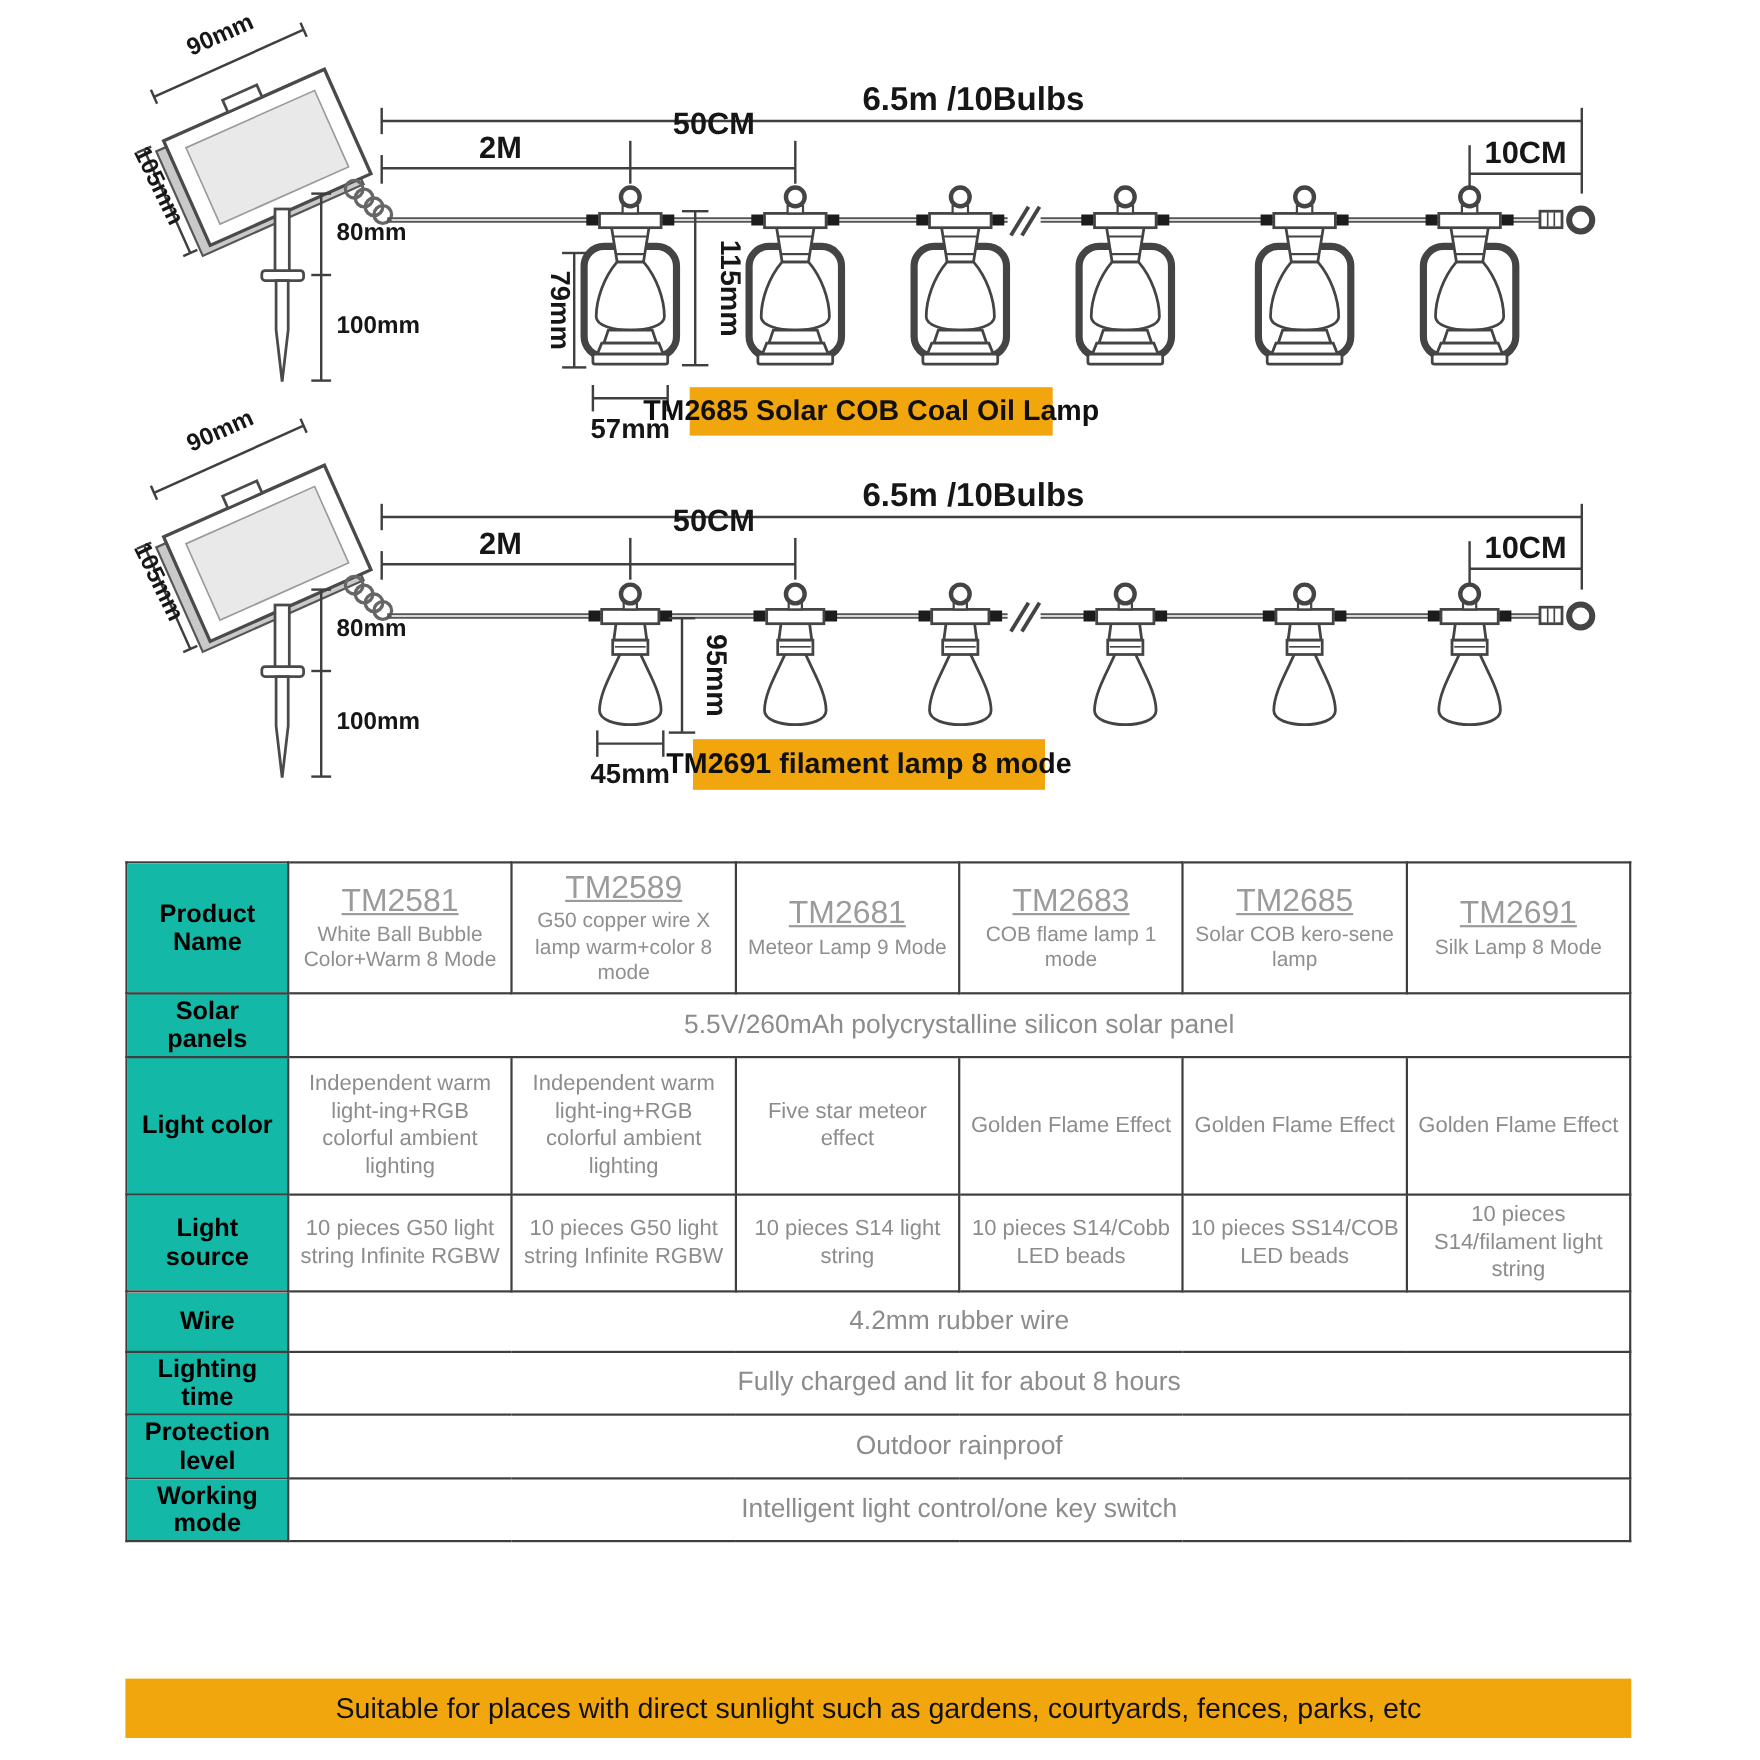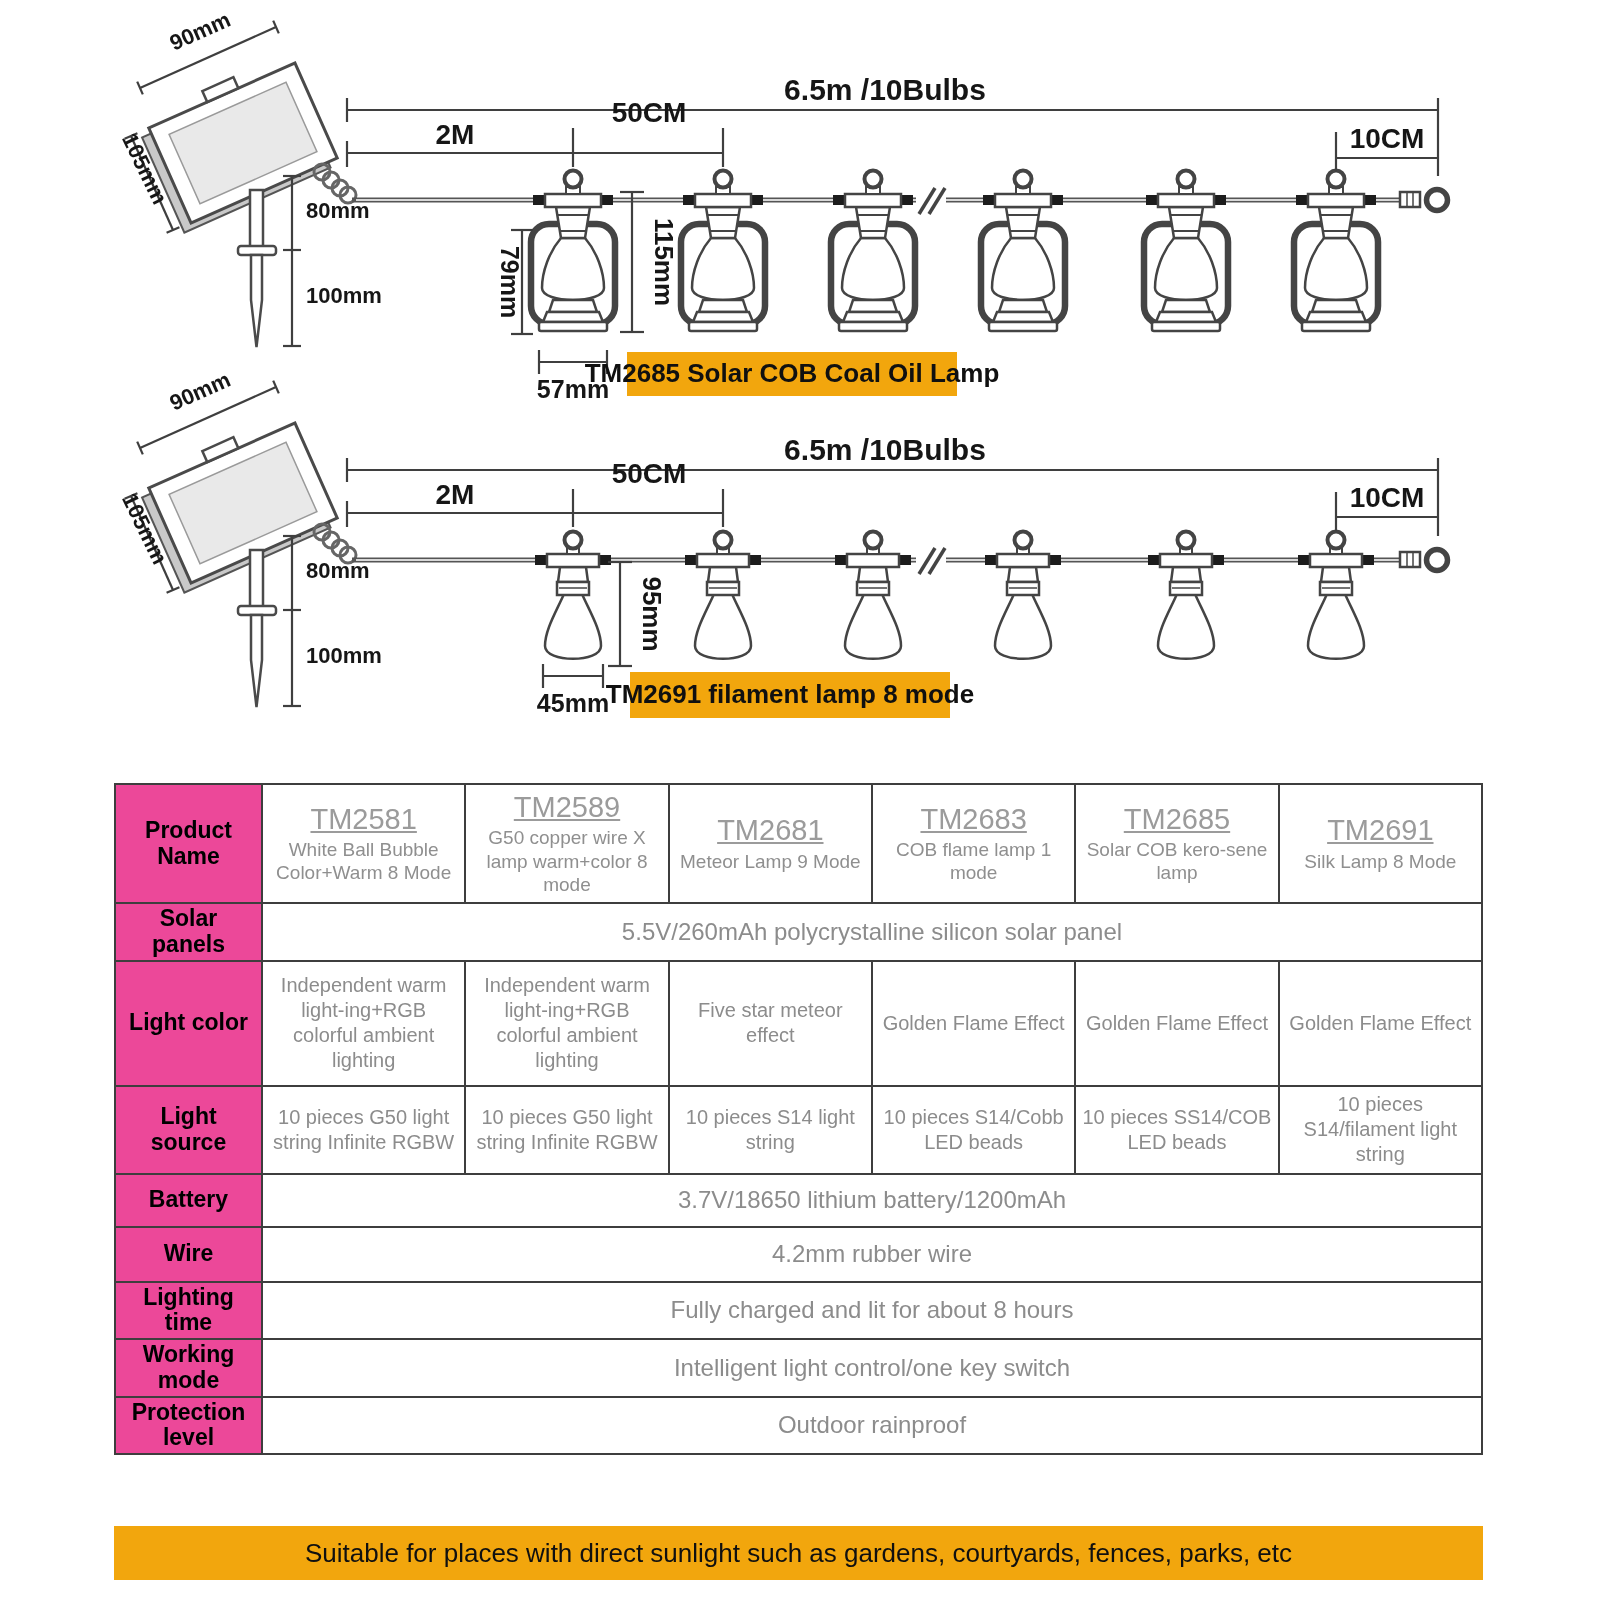--- a/index.html
+++ b/index.html
@@ -6,21 +6,21 @@
   .page{position:relative;width:1600px;height:1600px;background:#fff;
         font-family:"Liberation Sans",sans-serif;overflow:hidden;}
   svg text{font-family:"Liberation Sans",sans-serif;}
   .dimtxt{font-weight:bold;fill:#161616;}
   .tagtxt{font-weight:bold;fill:#101010;font-size:26px;}
   
   .spec-table{position:absolute;left:114px;top:783px;width:1369px;
               border-collapse:collapse;table-layout:fixed;}
   .spec-table th,.spec-table td{border:2.5px solid #3e3e3e;padding:2px 6px;
               text-align:center;vertical-align:middle;overflow:hidden;}
-  .spec-table th.rowlabel{background:#ec4899;color:#000;font-size:23px;
+  .spec-table th.rowlabel{background:#14b8a6;color:#000;font-size:23px;
               font-weight:bold;line-height:1.12;}
   .pcode{font-size:29px;color:#9b9b9b;line-height:1.15;text-decoration:underline;}
   .pdesc{font-size:19px;color:#8f8f8f;line-height:1.22;margin-top:2px;}
   .pval{font-size:20px;color:#8c8c8c;line-height:1.25;}
   .spanval{font-size:24px;color:#8c8c8c;}
   .banner{position:absolute;left:114px;top:1526px;width:1369px;height:54px;
           background:#F2A60D;display:flex;align-items:center;justify-content:center;
           font-size:26px;font-weight:normal;color:#101010;}
 </style>
 </head>
@@ -292,38 +292,34 @@
   </tr>
   <tr style="height:88px">
     <th class="rowlabel">Light source</th>
     <td class="pval">10 pieces G50 light string Infinite RGBW</td>
     <td class="pval">10 pieces G50 light string Infinite RGBW</td>
     <td class="pval">10 pieces S14 light string</td>
     <td class="pval">10 pieces S14/Cobb LED beads</td>
     <td class="pval">10 pieces SS14/COB LED beads</td>
     <td class="pval">10 pieces S14/filament light string</td>
   </tr>
-  <tr style="height:53px">
-    <th class="rowlabel">Battery</th>
-    <td colspan="6" class="spanval">3.7V/18650 lithium battery/1200mAh</td>
-  </tr>
   <tr style="height:55px">
     <th class="rowlabel">Wire</th>
     <td colspan="6" class="spanval">4.2mm rubber wire</td>
   </tr>
   <tr style="height:50px">
     <th class="rowlabel">Lighting time</th>
     <td colspan="6" class="spanval">Fully charged and lit for about 8 hours</td>
   </tr>
+  <tr style="height:53px">
+    <th class="rowlabel">Protection level</th>
+    <td colspan="6" class="spanval">Outdoor rainproof</td>
+  </tr>
   <tr style="height:52px">
     <th class="rowlabel">Working mode</th>
     <td colspan="6" class="spanval">Intelligent light control/one key switch</td>
   </tr>
-  <tr style="height:53px">
-    <th class="rowlabel">Protection level</th>
-    <td colspan="6" class="spanval">Outdoor rainproof</td>
-  </tr>
 </tbody>
     </table>
 
 <div class="banner">Suitable for places with direct sunlight such as gardens, courtyards, fences, parks, etc</div>
 
 </div>
 
 </body></html>

